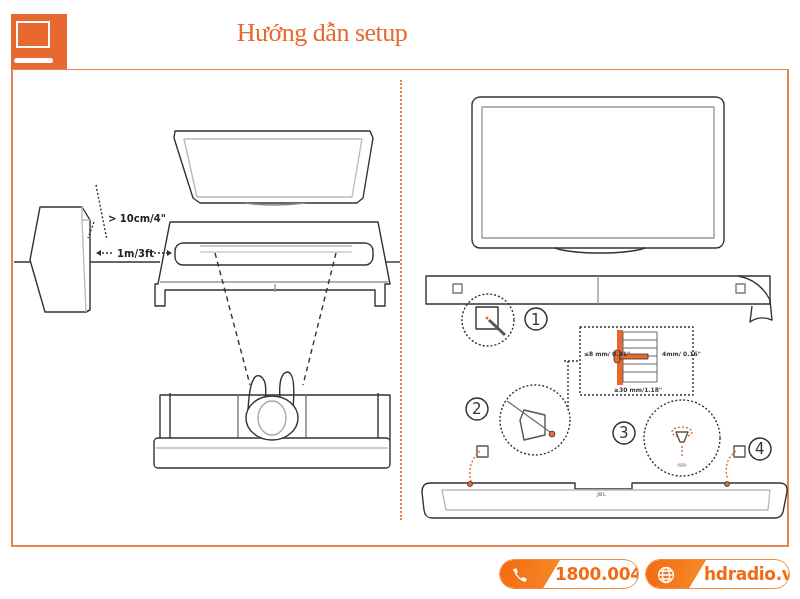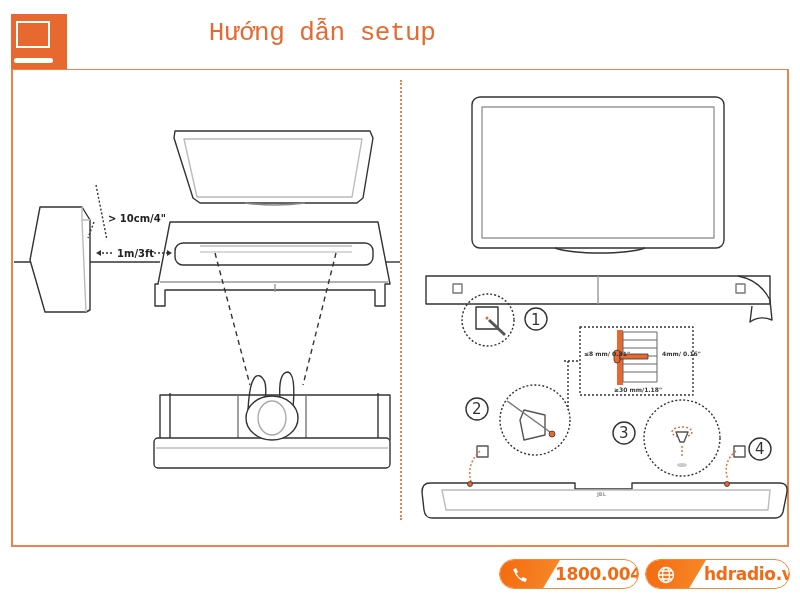--- a/index.html
+++ b/index.html
@@ -5,21 +5,21 @@
   * { box-sizing: border-box; margin: 0; padding: 0; }
   html, body { width: 800px; height: 599px; background: #ffffff; overflow: hidden; }
   body { position: relative; font-family: "DejaVu Sans", sans-serif; }
 
   .header-icon-block {
     position: absolute; left: 11px; top: 14px; width: 56px; height: 56px;
     background: #e8692f;
   }
   .header-title {
     position: absolute; left: 0; top: 18px; width: 644px; text-align: center;
-    color: #e8692f; font-size: 26px; font-family: Liberation Mono, monospace;
+    color: #e8692f; font-size: 26px; font-family: Liberation Serif, serif;
     letter-spacing: -0.5px; padding-left: 0;
   }
   .frame {
     position: absolute; left: 11px; top: 69px; width: 778px; height: 478px;
     border: 2px solid #e8844f; border-top: 1.5px solid #e8844f;
   }
   .divider {
     position: absolute; left: 400px; top: 80px; width: 0; height: 440px;
     border-left: 2px dotted #e8844f;
   }

